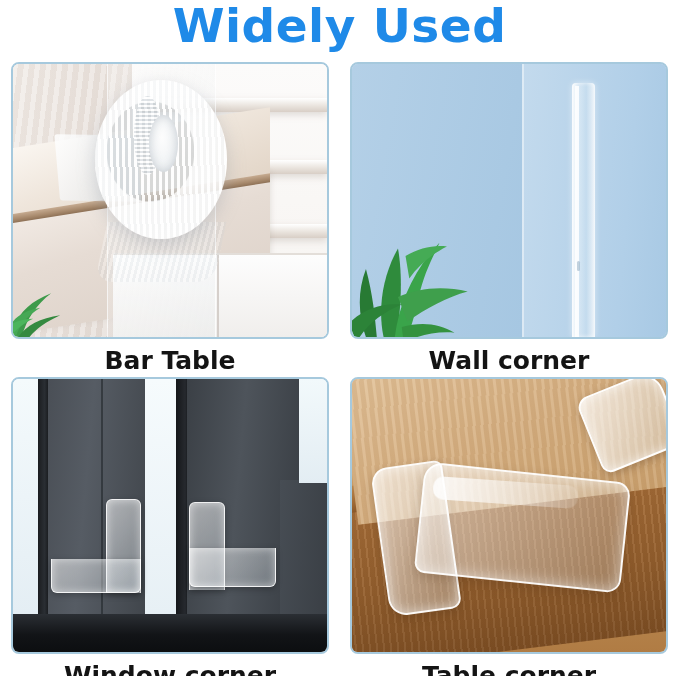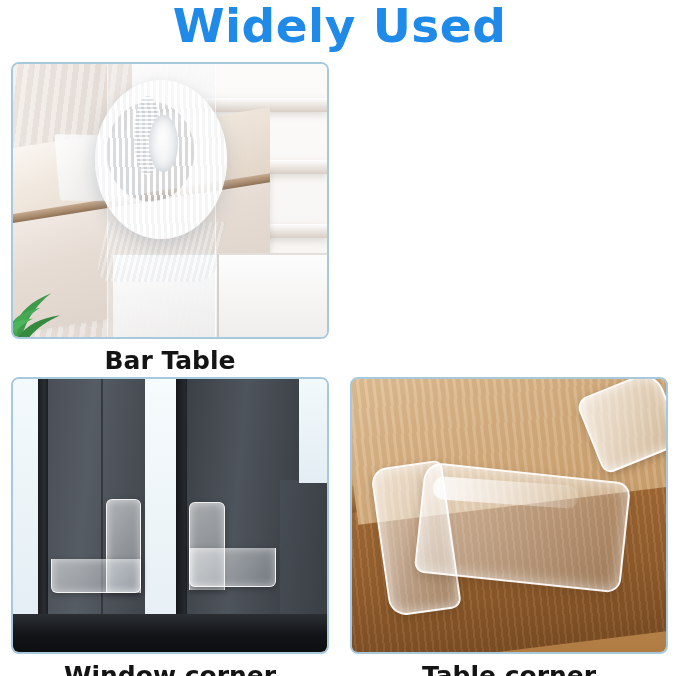--- a/index.html
+++ b/index.html
@@ -351,20 +351,45 @@
             <path d="M2 82 C 4 60, 18 50, 40 46 C 24 56, 14 68, 12 84 Z" fill="#46a855"></path>
             <path d="M10 90 C 16 70, 34 58, 62 54 C 40 64, 26 76, 22 90 Z" fill="#358a40"></path>
             <path d="M0 70 C 8 62, 20 58, 32 58 C 20 64, 10 72, 6 80 Z" fill="#4cb55c"></path>
           </g>
         </svg>
       </div>
     </div>
     <div class="caption">Bar Table</div>
   </div>
 
+  <div class="cell c2">
+    <div class="photo">
+      <div class="p2-bg"></div>
+      <div class="p2-wall-a"></div>
+      <div class="p2-wall-b"></div>
+      <div class="p2-corner-line"></div>
+      <div class="p2-guard"></div>
+      <div class="p2-guard-dot"></div>
+
+      <div class="p2-plant">
+        <svg width="100%" height="100%" viewBox="0 0 140 140" preserveAspectRatio="none">
+          <g>
+            <path d="M38 140 C 30 110, 34 72, 52 40 C 58 74, 54 112, 50 140 Z" fill="#2f8b3c"></path>
+            <path d="M48 140 C 52 100, 68 64, 96 34 C 92 44, 80 64, 74 92 C 70 112, 64 130, 60 140 Z" fill="#3aa44a"></path>
+            <path d="M20 140 C 10 116, 8 88, 18 62 C 26 92, 28 118, 30 140 Z" fill="#287a34"></path>
+            <path d="M52 92 C 74 82, 100 80, 126 86 C 104 92, 82 104, 62 118 Z" fill="#3f9f4c"></path>
+            <path d="M0 120 C 16 104, 36 98, 56 100 C 36 108, 18 122, 8 140 Z" fill="#2c8338"></path>
+            <path d="M56 124 C 76 118, 96 120, 112 130 C 92 128, 72 134, 58 140 Z" fill="#34923f"></path>
+            <path d="M60 48 C 74 40, 90 36, 104 38 C 88 46, 74 58, 64 72 Z" fill="#45ab55"></path>
+          </g>
+        </svg>
+      </div>
+    </div>
+    <div class="caption">Wall corner</div>
+  </div>
 
   <div class="cell c3">
     <div class="photo">
       <div class="p3-bg"></div>
       <div class="p3-glassL"></div>
       <div class="p3-frameL"></div>
       <div class="p3-sashA"></div>
       <div class="p3-gap"></div>
       <div class="p3-frameM"></div>
       <div class="p3-sashB"></div>

